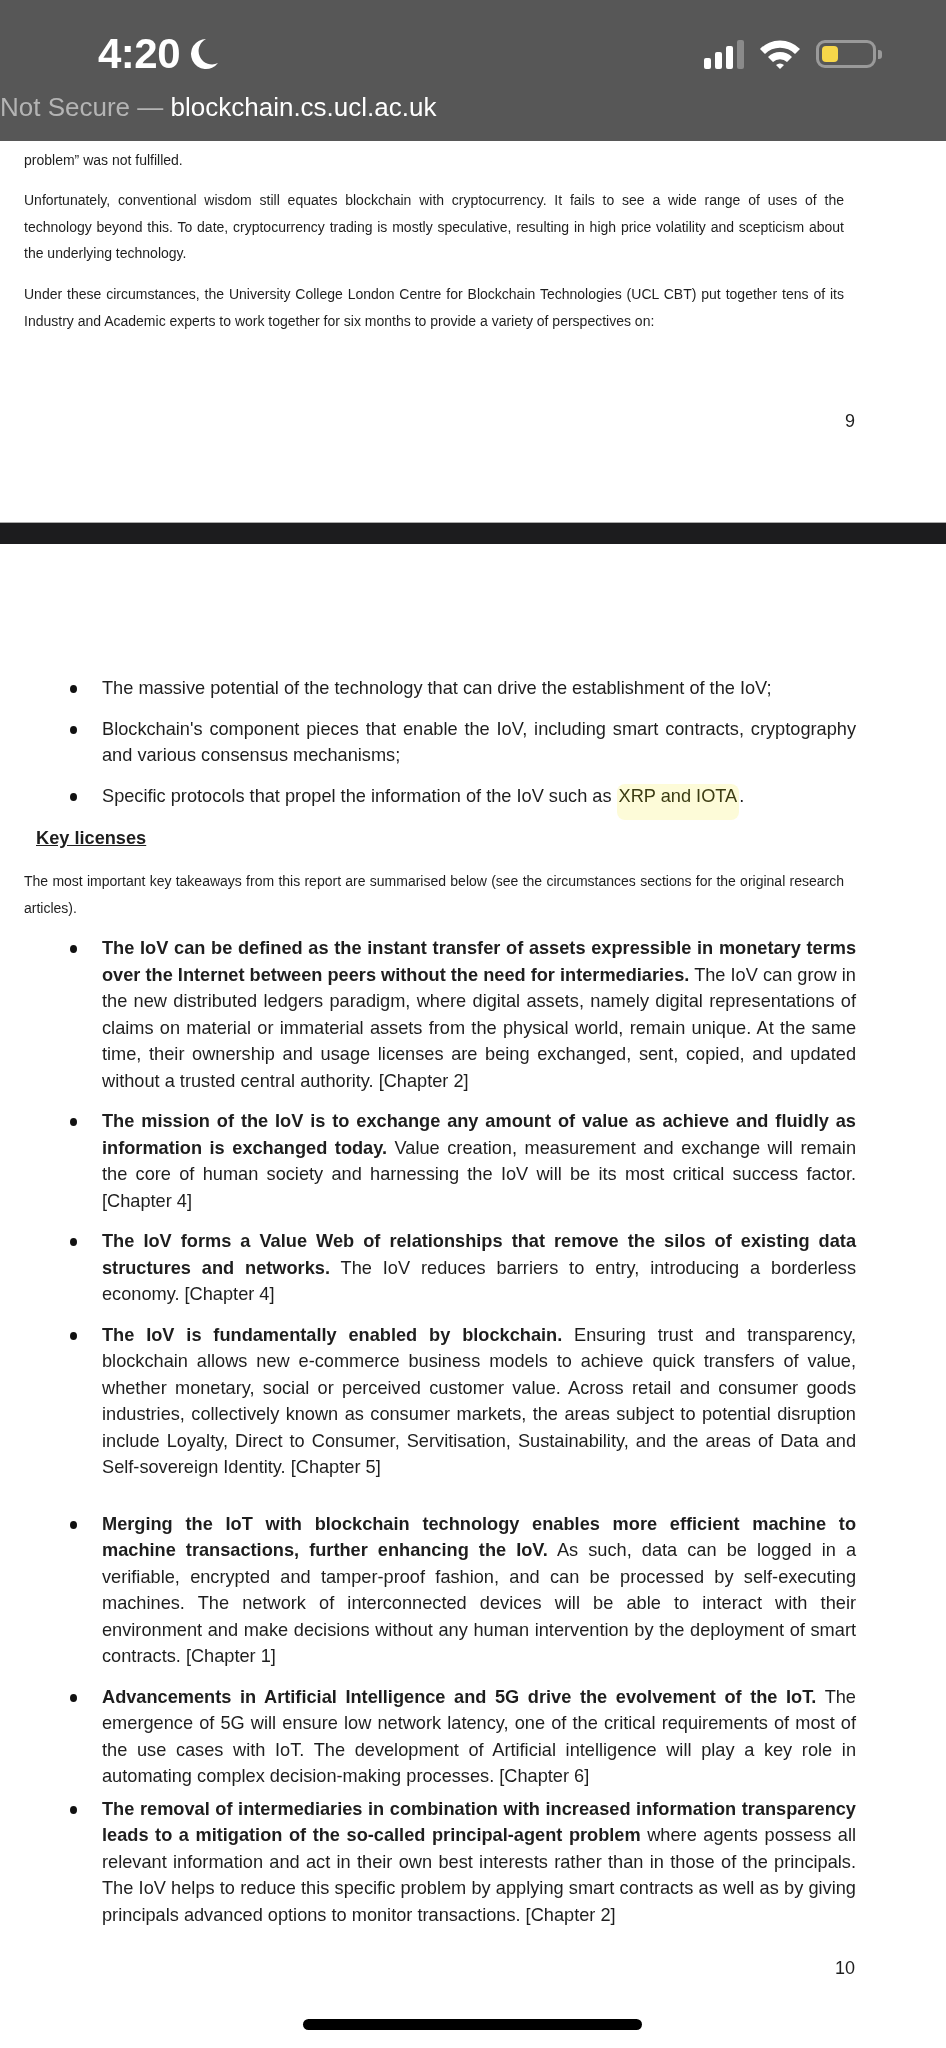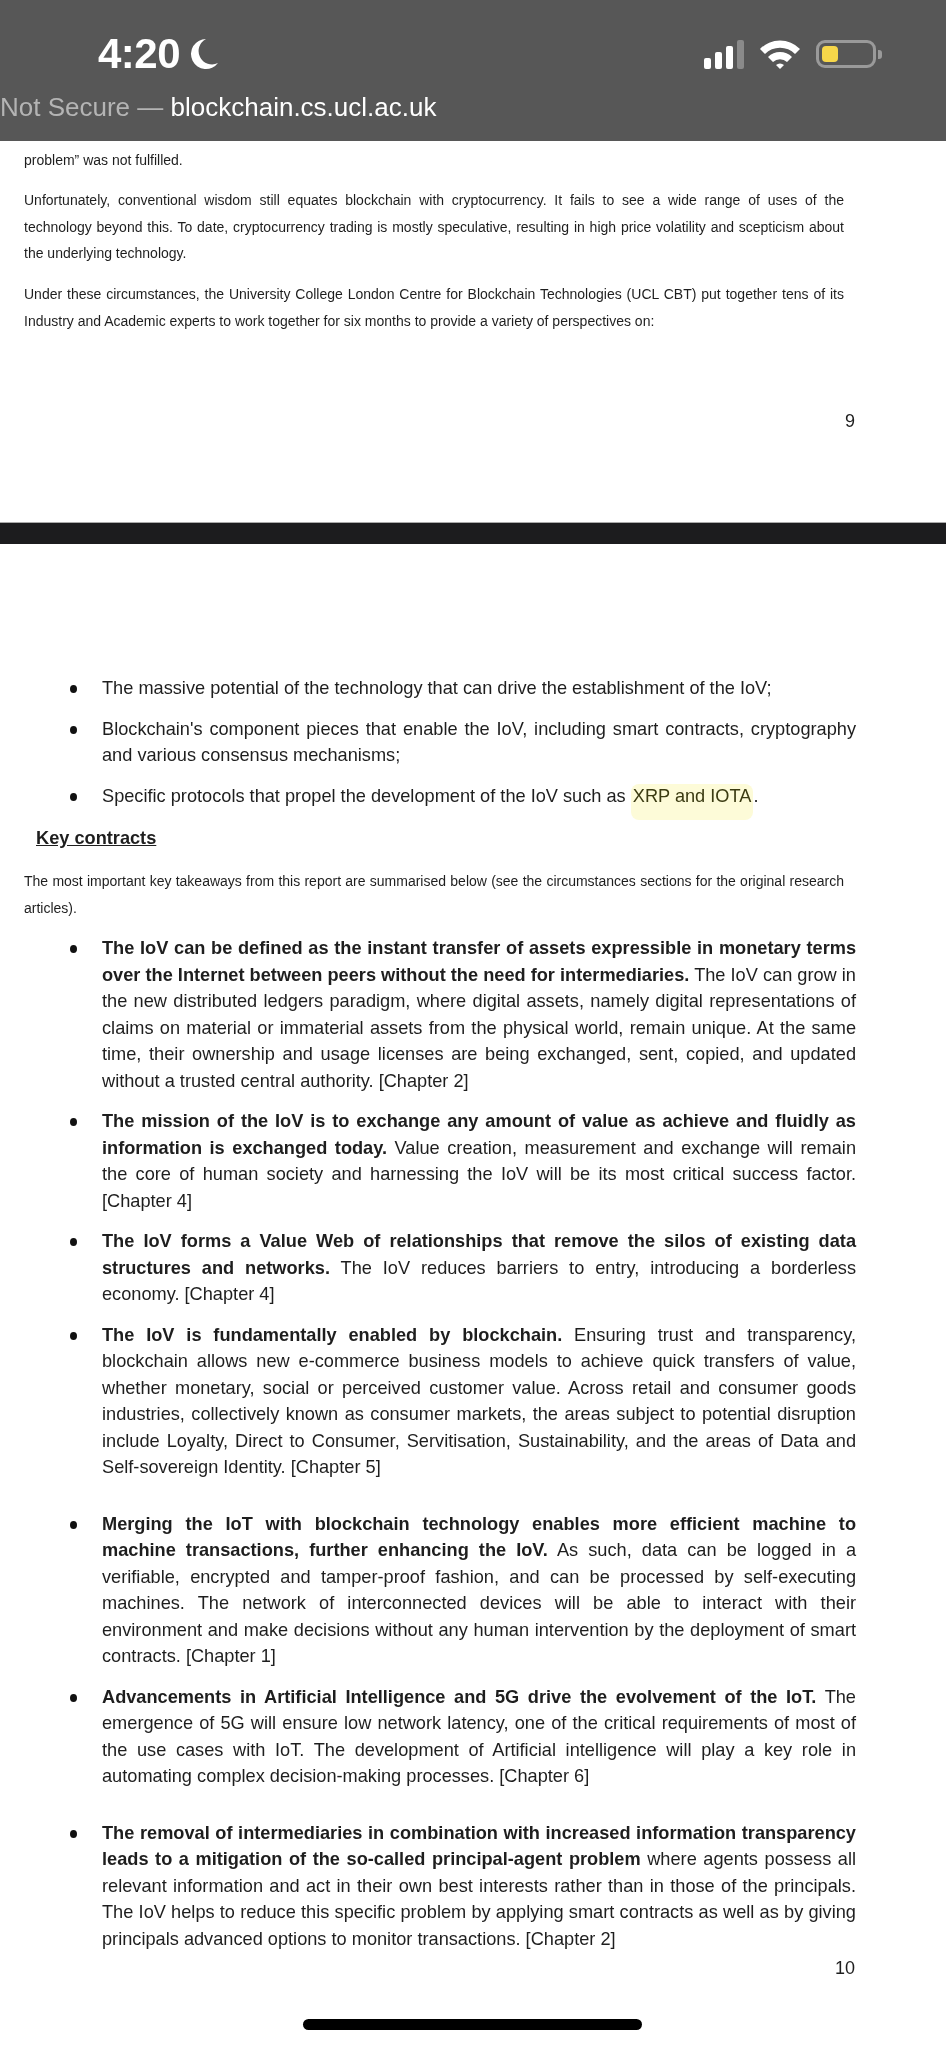--- a/index.html
+++ b/index.html
@@ -105,45 +105,45 @@
 
 <div class="page page2">
   <ul class="bullet-list" style="top:131px">
     <li class="bullet" style="margin-bottom:14px">
       <span>The massive potential of the technology that can drive the establishment of the IoV;</span>
     </li>
     <li class="bullet" style="margin-bottom:14px">
       <span>Blockchain's component pieces that enable the IoV, including smart contracts, cryptography and various consensus mechanisms;</span>
     </li>
     <li class="bullet">
-      <span>Specific protocols that propel the development of the IoV such as </span><span class="highlight">XRP and IOTA</span><span>.</span>
+      <span>Specific protocols that propel the information of the IoV such as </span><span class="highlight">XRP and IOTA</span><span>.</span>
     </li>
   </ul>
 
-  <div class="heading" style="top:284px">Key contracts</div>
+  <div class="heading" style="top:284px">Key licenses</div>
 
   <p class="para" style="top:324px">The most important key takeaways from this report are summarised below (see the circumstances sections for the original research articles).</p>
 
   <ul class="bullet-list" style="top:391px">
     <li class="bullet" style="margin-bottom:14px">
       <b>The IoV can be defined as the instant transfer of assets expressible in monetary terms over the Internet between peers without the need for intermediaries.</b><span> The IoV can grow in the new distributed ledgers paradigm, where digital assets, namely digital representations of claims on material or immaterial assets from the physical world, remain unique. At the same time, their ownership and usage licenses are being exchanged, sent, copied, and updated without a trusted central authority. [Chapter 2]</span>
     </li>
     <li class="bullet" style="margin-bottom:14px">
       <b>The mission of the IoV is to exchange any amount of value as achieve and fluidly as information is exchanged today.</b><span> Value creation, measurement and exchange will remain the core of human society and harnessing the IoV will be its most critical success factor. [Chapter 4]</span>
     </li>
     <li class="bullet" style="margin-bottom:14px">
       <b>The IoV forms a Value Web of relationships that remove the silos of existing data structures and networks.</b><span> The IoV reduces barriers to entry, introducing a borderless economy. [Chapter 4]</span>
     </li>
     <li class="bullet" style="margin-bottom:30px">
       <b>The IoV is fundamentally enabled by blockchain.</b><span> Ensuring trust and transparency, blockchain allows new e-commerce business models to achieve quick transfers of value, whether monetary, social or perceived customer value. Across retail and consumer goods industries, collectively known as consumer markets, the areas subject to potential disruption include Loyalty, Direct to Consumer, Servitisation, Sustainability, and the areas of Data and Self-sovereign Identity. [Chapter 5]</span>
     </li>
     <li class="bullet" style="margin-bottom:14px">
       <b>Merging the IoT with blockchain technology enables more efficient machine to machine transactions, further enhancing the IoV.</b><span> As such, data can be logged in a verifiable, encrypted and tamper-proof fashion, and can be processed by self-executing machines. The network of interconnected devices will be able to interact with their environment and make decisions without any human intervention by the deployment of smart contracts. [Chapter 1]</span>
     </li>
-    <li class="bullet" style="margin-bottom:30px">
+    <li class="bullet" style="margin-bottom:6px">
       <b>Advancements in Artificial Intelligence and 5G drive the evolvement of the IoT.</b><span> The emergence of 5G will ensure low network latency, one of the critical requirements of most of the use cases with IoT. The development of Artificial intelligence will play a key role in automating complex decision-making processes. [Chapter 6]</span>
     </li>
     <li class="bullet">
       <b>The removal of intermediaries in combination with increased information transparency leads to a mitigation of the so-called principal-agent problem</b><span> where agents possess all relevant information and act in their own best interests rather than in those of the principals. The IoV helps to reduce this specific problem by applying smart contracts as well as by giving principals advanced options to monitor transactions. [Chapter 2]</span>
     </li>
   </ul>
 
   <span class="pagenum" style="left:835px; top:1414px">10</span>
 </div>
 

